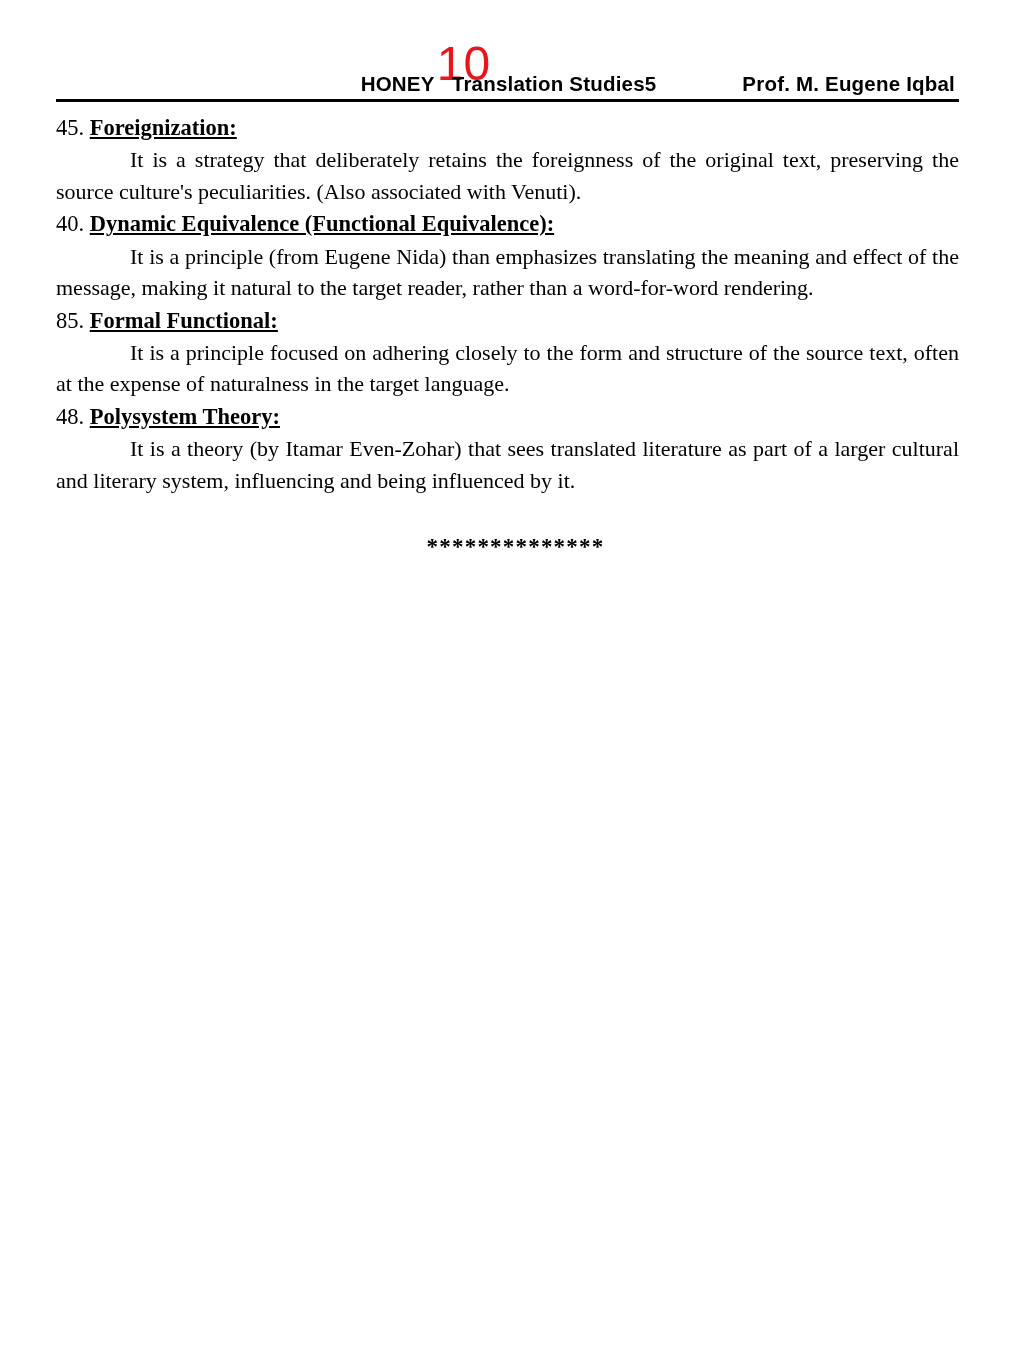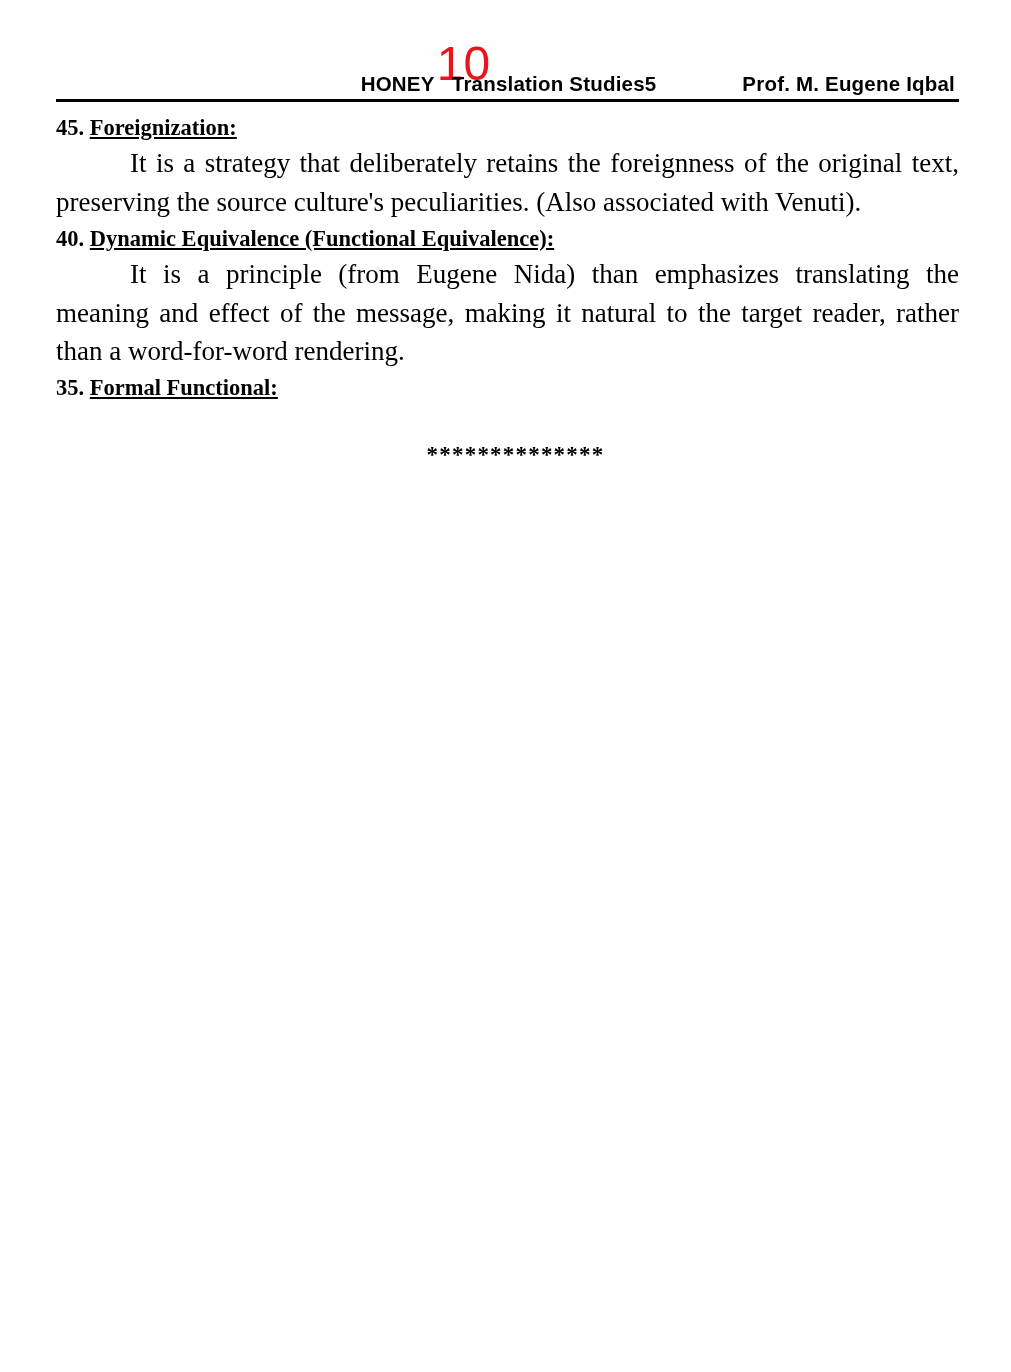--- a/index.html
+++ b/index.html
@@ -83,34 +83,34 @@
   .entry {
     margin-bottom: 0;
   }
   .entry-title {
     font-weight: bold;
     font-size: 22.5px;
     margin: 0;
     padding: 0;
   }
   .entry-num {
-    font-weight: bold;
+    font-weight: normal;
   }
   .entry-term {
     font-weight: bold;
     text-decoration: underline;
     text-underline-offset: 2px;
   }
   .entry-body {
     margin: 0 0 1px 0;
     padding: 0;
     text-align: justify;
     text-justify: inter-word;
     text-indent: 74px;
-    font-size: 27px;
+    font-size: 22px;
     line-height: 1.43;
   }
   .stars {
     margin-top: 34px;
     text-align: center;
     font-weight: bold;
     font-size: 23px;
     letter-spacing: 1.2px;
     padding-left: 16px;
   }
@@ -143,22 +143,30 @@
     <div class="entry">
       <p class="entry-title">
         <span class="entry-num">40.</span>
         <span class="entry-term">Dynamic Equivalence (Functional Equivalence):</span>
       </p>
       <p class="entry-body">It is a principle (from Eugene Nida) than emphasizes translating the meaning and effect of the message, making it natural to the target reader, rather than a word-for-word rendering.</p>
     </div>
 
     <div class="entry">
       <p class="entry-title">
-        <span class="entry-num">35.</span>
+        <span class="entry-num">85.</span>
         <span class="entry-term">Formal Functional:</span>
       </p>
+      <p class="entry-body">It is a principle focused on adhering closely to the form and structure of the source text, often at the expense of naturalness in the target language.</p>
     </div>
 
+    <div class="entry">
+      <p class="entry-title">
+        <span class="entry-num">48.</span>
+        <span class="entry-term">Polysystem Theory:</span>
+      </p>
+      <p class="entry-body">It is a theory (by Itamar Even-Zohar) that sees translated literature as part of a larger cultural and literary system, influencing and being influenced by it.</p>
+    </div>
 
     <div class="stars">**************</div>
 
   </div>
 </div>
 
 </body></html>

